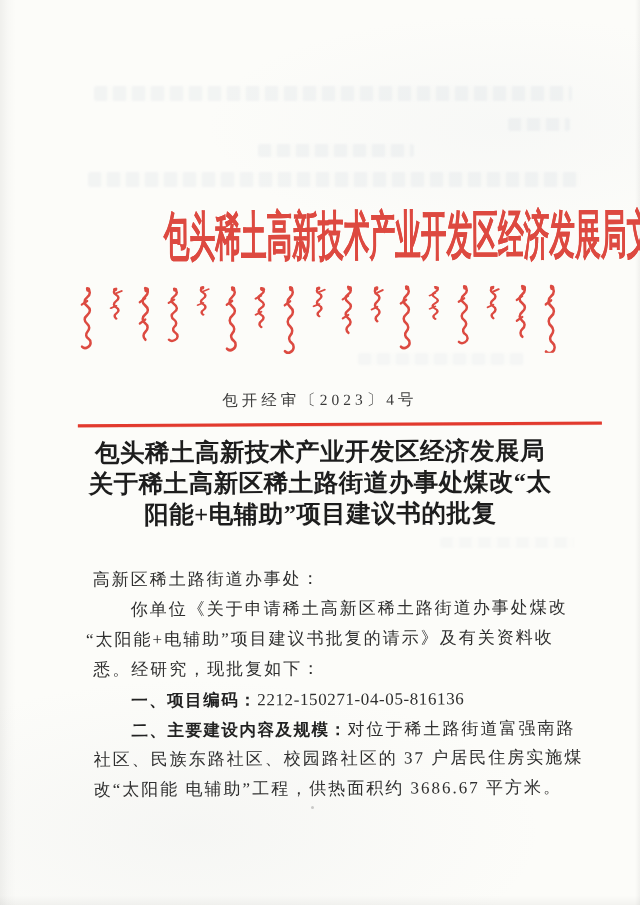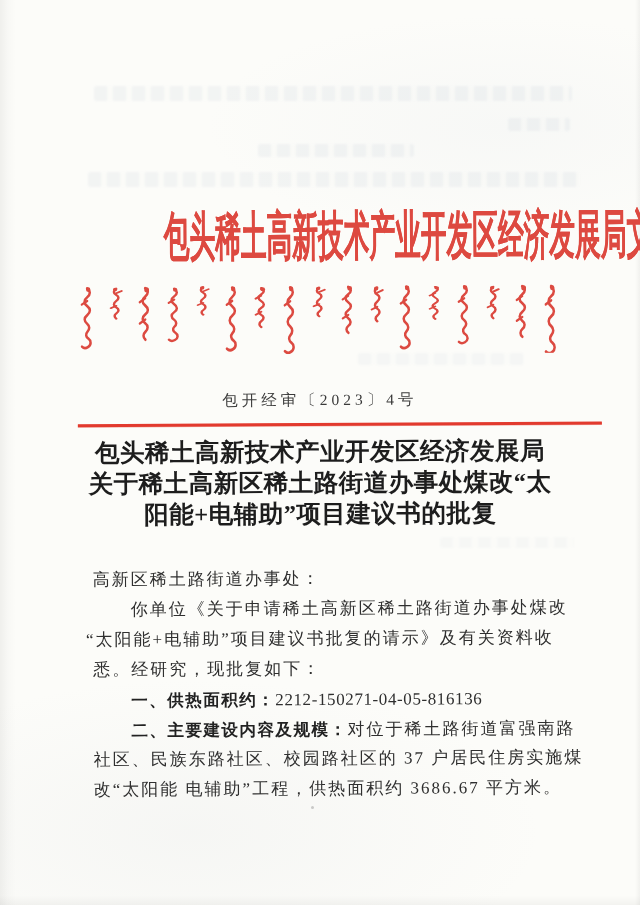--- a/index.html
+++ b/index.html
@@ -143,21 +143,21 @@
       <div>关于稀土高新区稀土路街道办事处煤改“太</div>
       <div>阳能+电辅助”项目建议书的批复</div>
     </div>
 
     <div class="body-text">
       <div class="bline">高新区稀土路街道办事处：</div>
       <div class="bline indent">你单位《关于申请稀土高新区稀土路街道办事处煤改</div>
       <div class="bline hang">“太阳能+电辅助”项目建议书批复的请示》及有关资料收</div>
       <div class="bline">悉。经研究，现批复如下：</div>
       <div class="bline indent">
-        <span class="blabel">一、供热面积约：</span><span class="num">2212-150271-04-05-816136</span>
+        <span class="blabel">一、项目编码：</span><span class="num">2212-150271-04-05-816136</span>
       </div>
       <div class="bline indent">
         <span class="blabel">二、主要建设内容及规模：</span><span>对位于稀土路街道富强南路</span>
       </div>
       <div class="bline">社区、民族东路社区、校园路社区的 37 户居民住房实施煤</div>
       <div class="bline">改“太阳能 电辅助”工程，供热面积约 3686.67 平方米。</div>
     </div>
 
   </div>
 </div>

